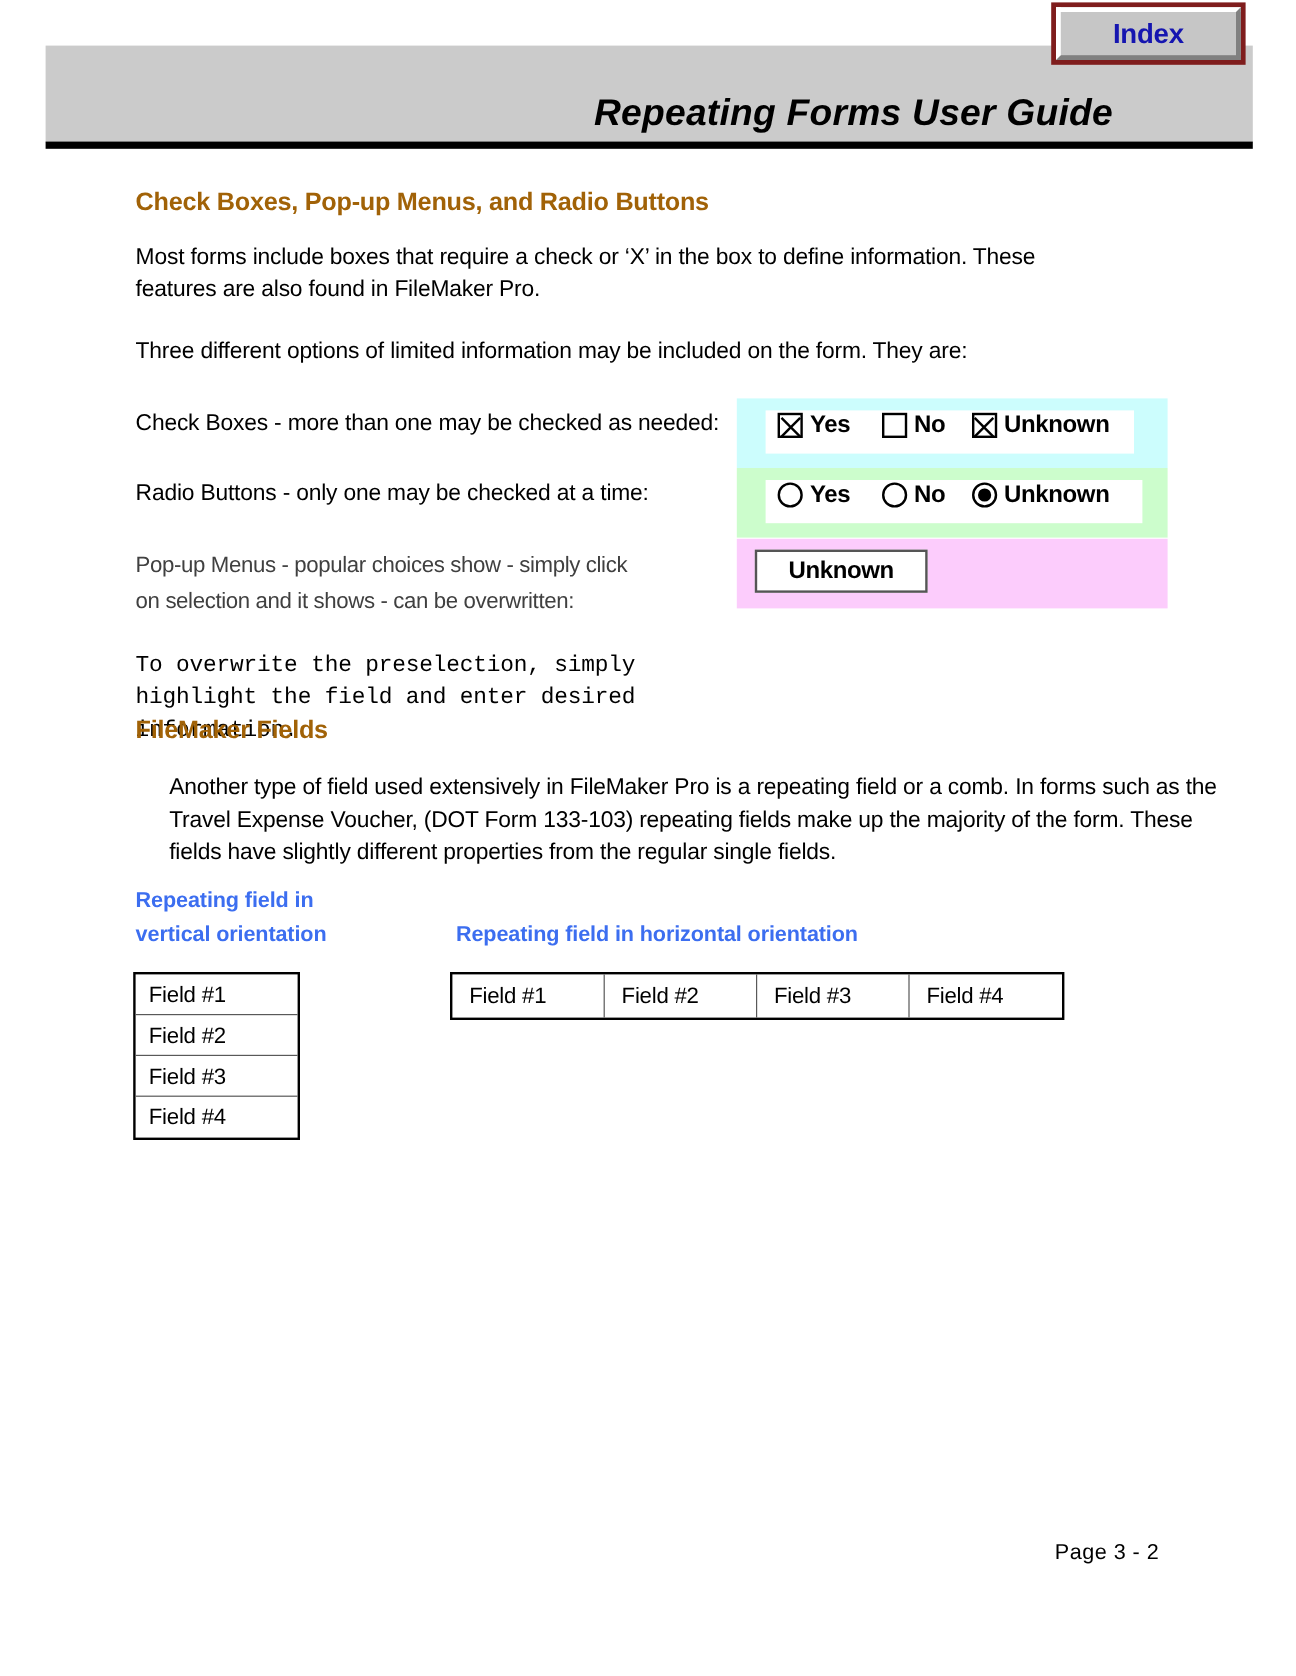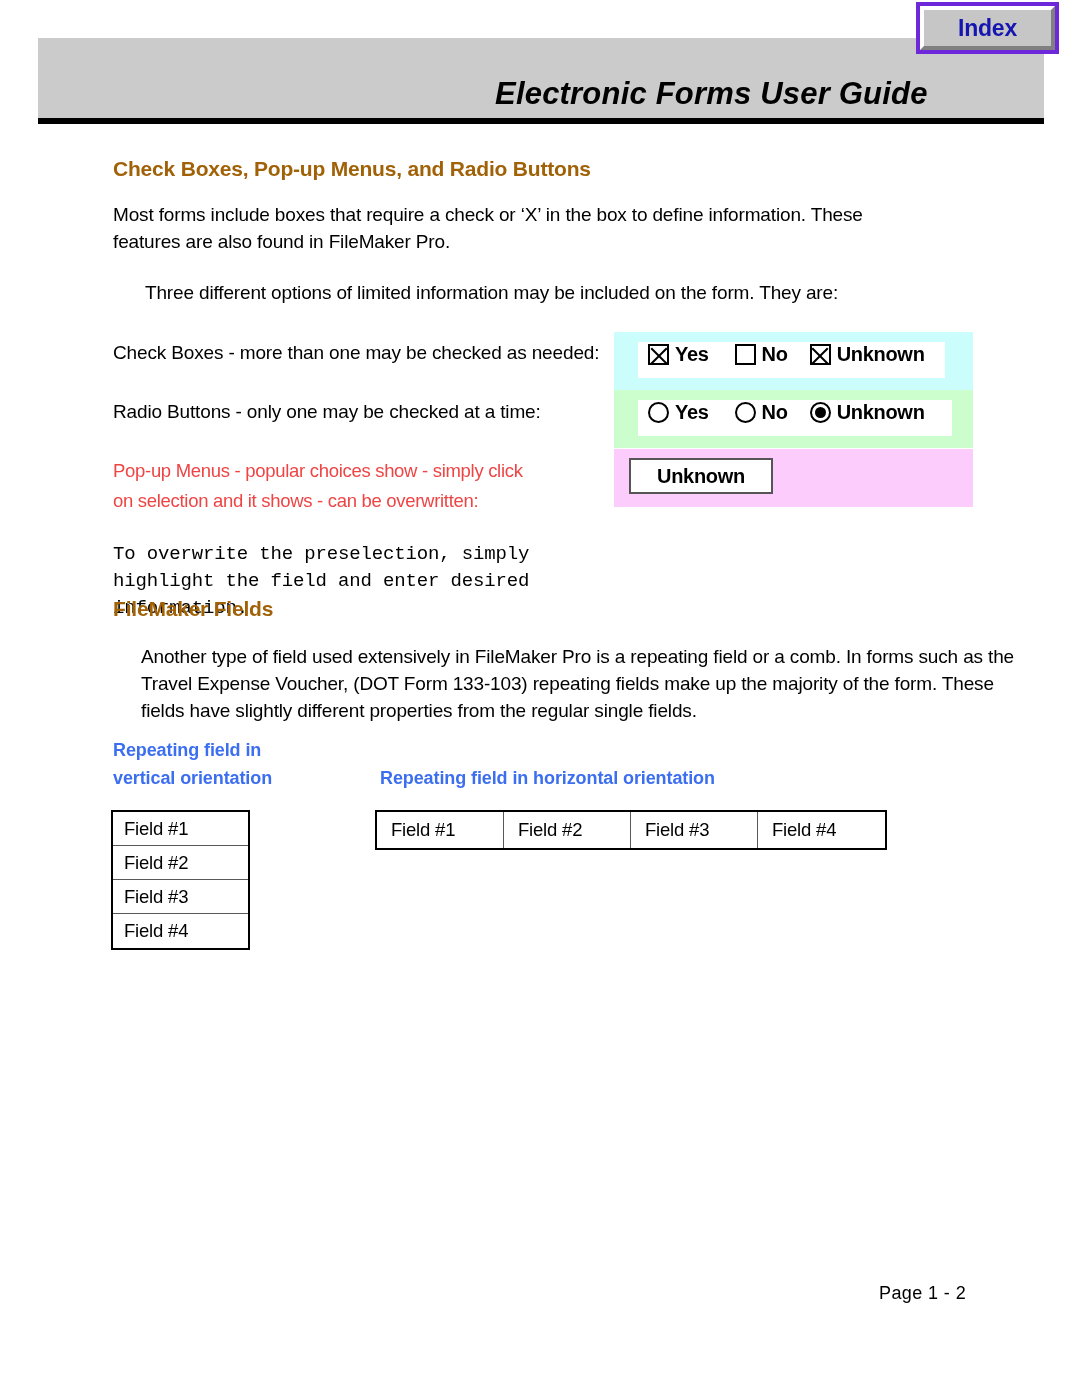--- a/index.html
+++ b/index.html
@@ -57,25 +57,25 @@
     font-weight: bold;
     font-style: italic;
     color: #000000;
     letter-spacing: 0.2px;
     white-space: nowrap;
   }
 
   
   .index-button {
     position: absolute;
-    left: 916px;
+    left: 876px;
     top: 2px;
-    width: 143px;
+    width: 162px;
     height: 52px;
-    background: #6d28d9;
+    background: #7f1d1d;
     padding: 4px;
     box-sizing: border-box;
     cursor: pointer;
   }
   .index-button-inner {
     width: 100%;
     height: 100%;
     background: #c6c6c6;
     border-top: 4px solid #ffffff;
     border-left: 4px solid #ffffff;
@@ -119,21 +119,21 @@
   .para {
     position: absolute;
     font-size: 19px;
     color: #000000;
     line-height: 27px;
     letter-spacing: -0.15px;
   }
   .para-condensed {
     position: absolute;
     font-size: 18.5px;
-    color: #ef4444;
+    color: #404040;
     line-height: 30px;
     letter-spacing: -0.3px;
   }
 
   
   .panel {
     position: absolute;
     left: 614px;
     width: 359px;
   }
@@ -296,36 +296,36 @@
 </style>
 </head>
 <body>
 
 <div id="header-region">
 
   <div class="header-bar"></div>
   <div class="header-underline"></div>
 
 
-  <div class="header-title-right">Electronic Forms User Guide</div>
+  <div class="header-title-right">Repeating Forms User Guide</div>
 
   <div class="index-button">
     <div class="index-button-inner">
       <span class="index-button-label">Index</span>
     </div>
   </div>
 </div>
 
 <div id="content">
 
   <div class="h-red" style="left:113px; top:157px;">Check Boxes, Pop-up Menus, and Radio Buttons</div>
 
   <div class="para" style="left:113px; top:201px; width:800px;">Most forms include boxes that require a check or ‘X’ in the box to define information. These features are also found in FileMaker Pro.</div>
 
-  <div class="para" style="left:113px; top:279px; width:800px;margin-left:32px;">Three different options of limited information may be included on the form. They are:</div>
+  <div class="para" style="left:113px; top:279px; width:800px;">Three different options of limited information may be included on the form. They are:</div>
 
   <div class="para" style="left:113px; top:339px; width:520px;">Check Boxes - more than one may be checked as needed:</div>
 
   <div class="para" style="left:113px; top:398px; width:520px;">Radio Buttons - only one may be checked at a time:</div>
 
   <div class="para-condensed" style="left:113px; top:456px; width:520px; white-space:pre-line;">Pop-up Menus - popular choices show - simply click
 on selection and it shows  - can be overwritten:</div>
 
   <div class="para" style="left:113px; top:541px; width:520px;font-family:Liberation Mono, monospace;">To overwrite the preselection, simply highlight the field and enter desired information.</div>
 
@@ -392,14 +392,14 @@
     <div class="cell">Field #4</div>
   </div>
 
   <div class="rt-horiz">
     <div class="cell">Field #1</div>
     <div class="cell">Field #2</div>
     <div class="cell">Field #3</div>
     <div class="cell">Field #4</div>
   </div>
 
-  <div class="page-number">Page  1 - 2</div>
+  <div class="page-number">Page  3 - 2</div>
 </div>
 
 </body></html>

